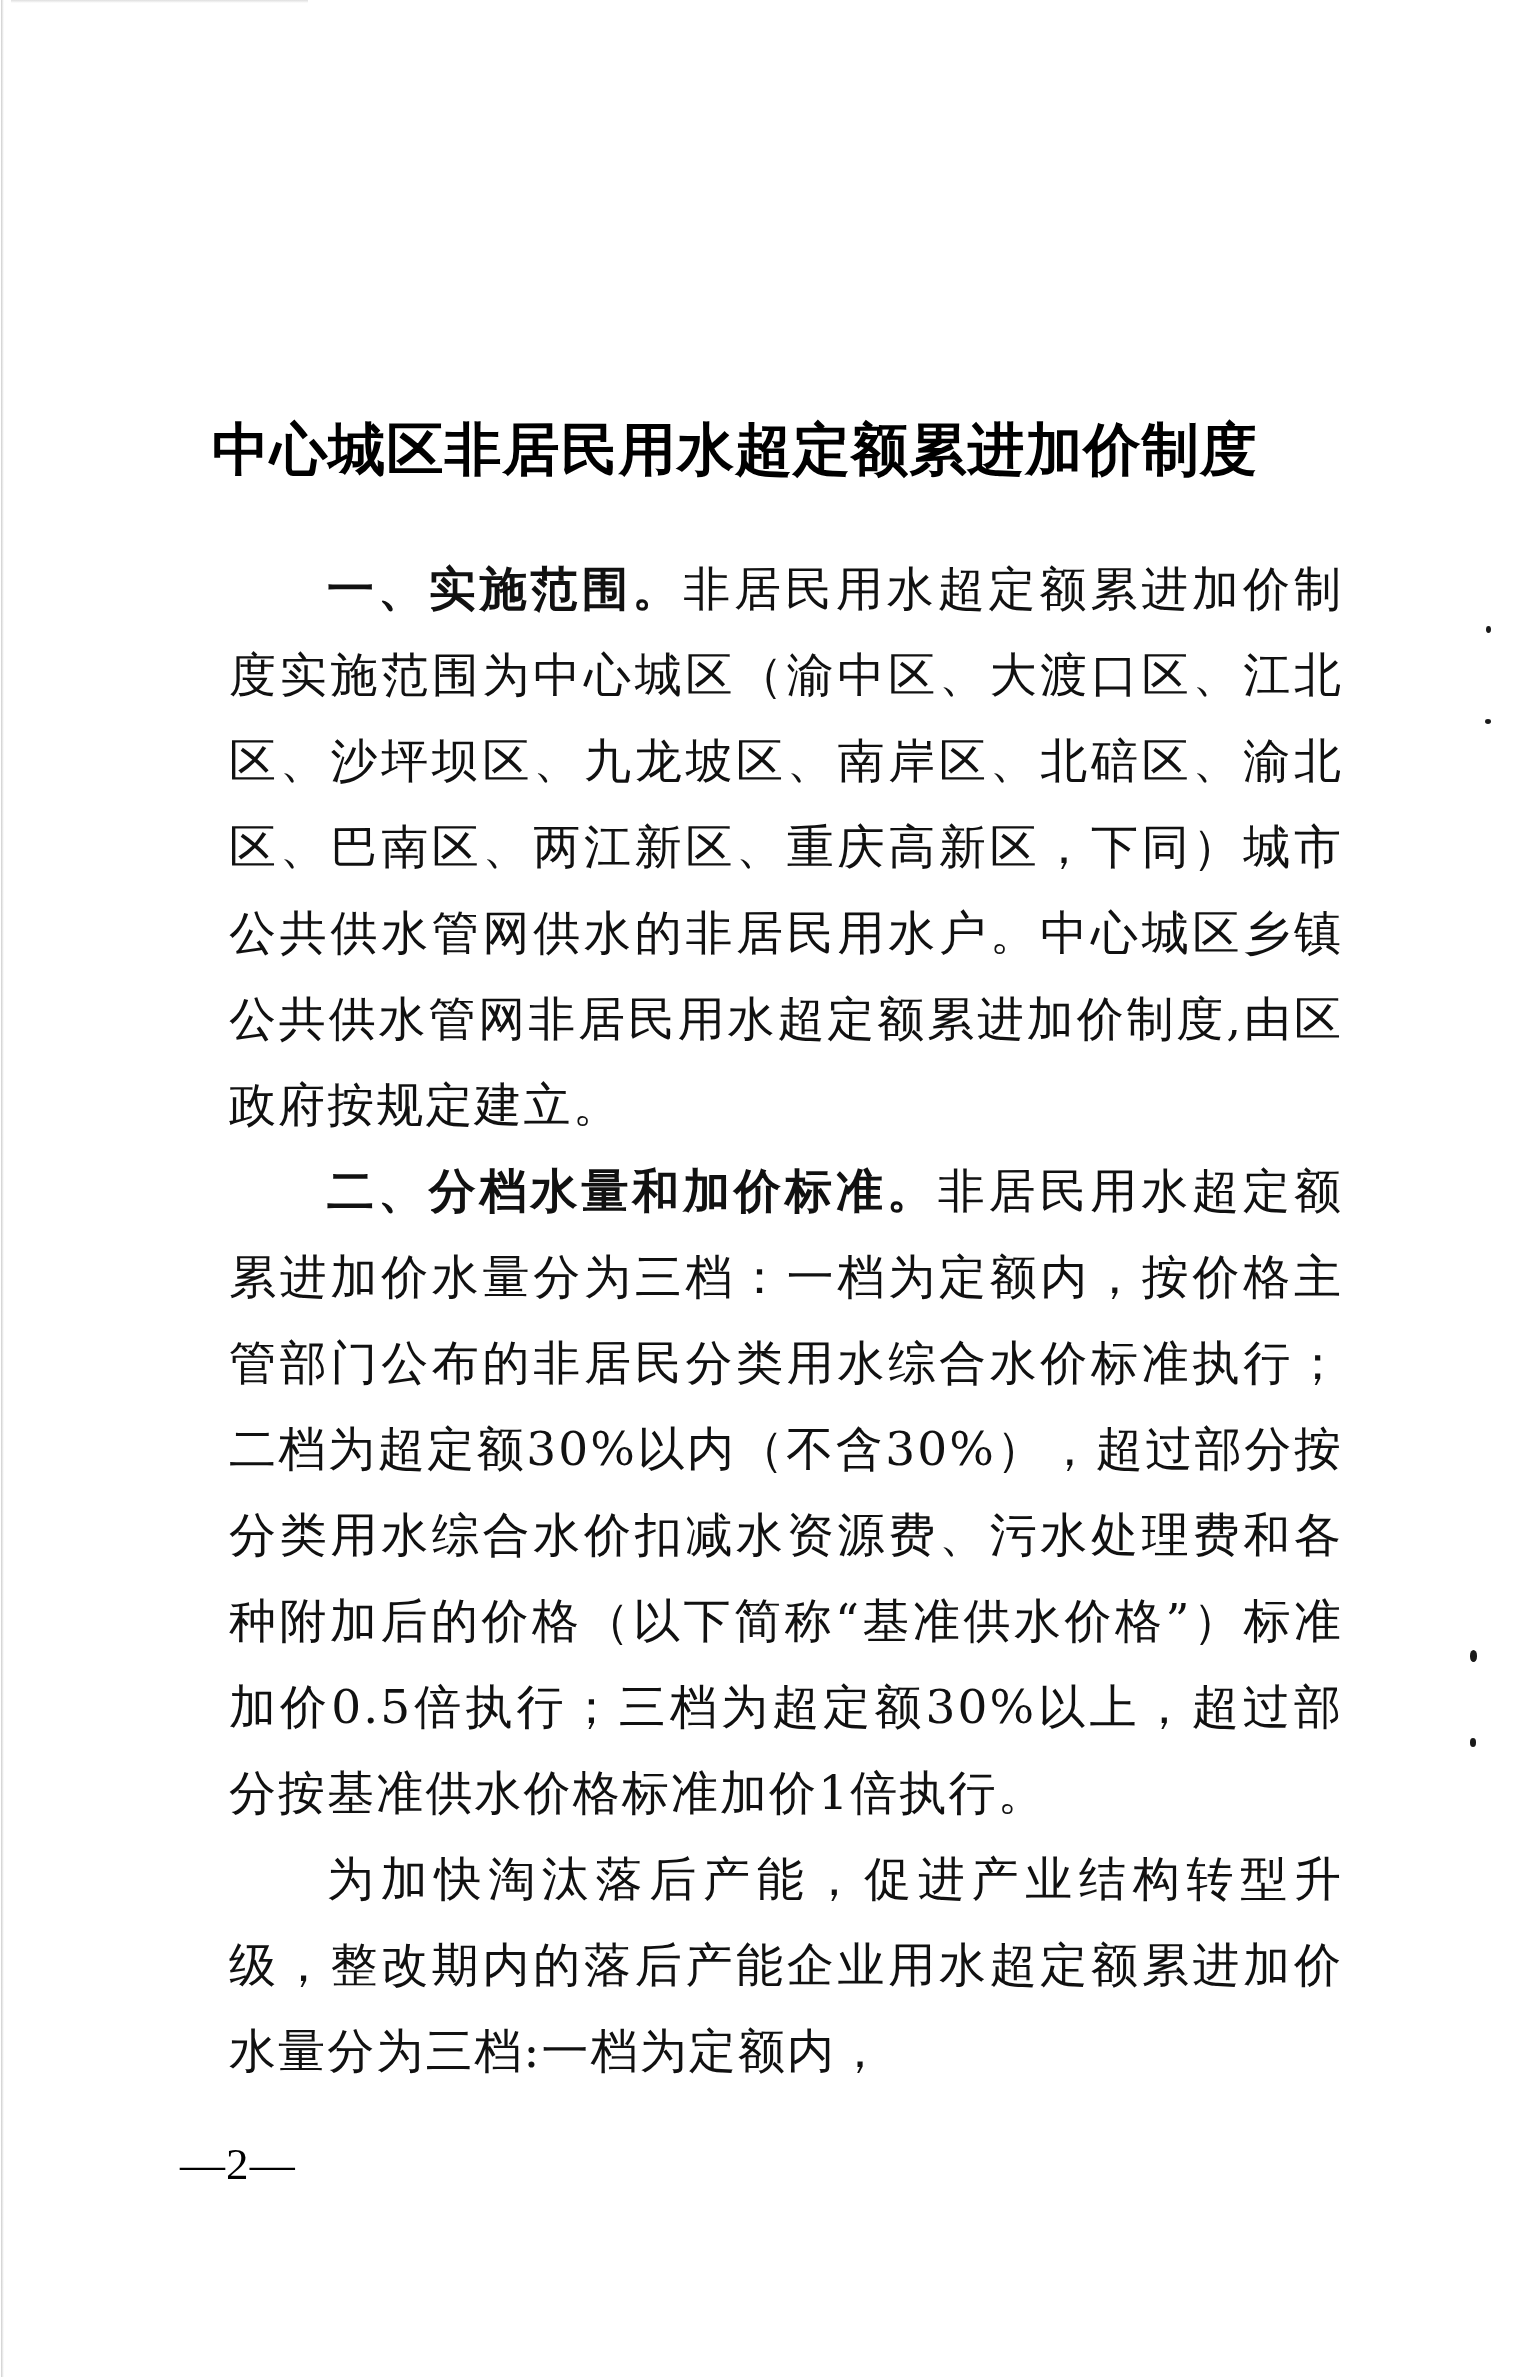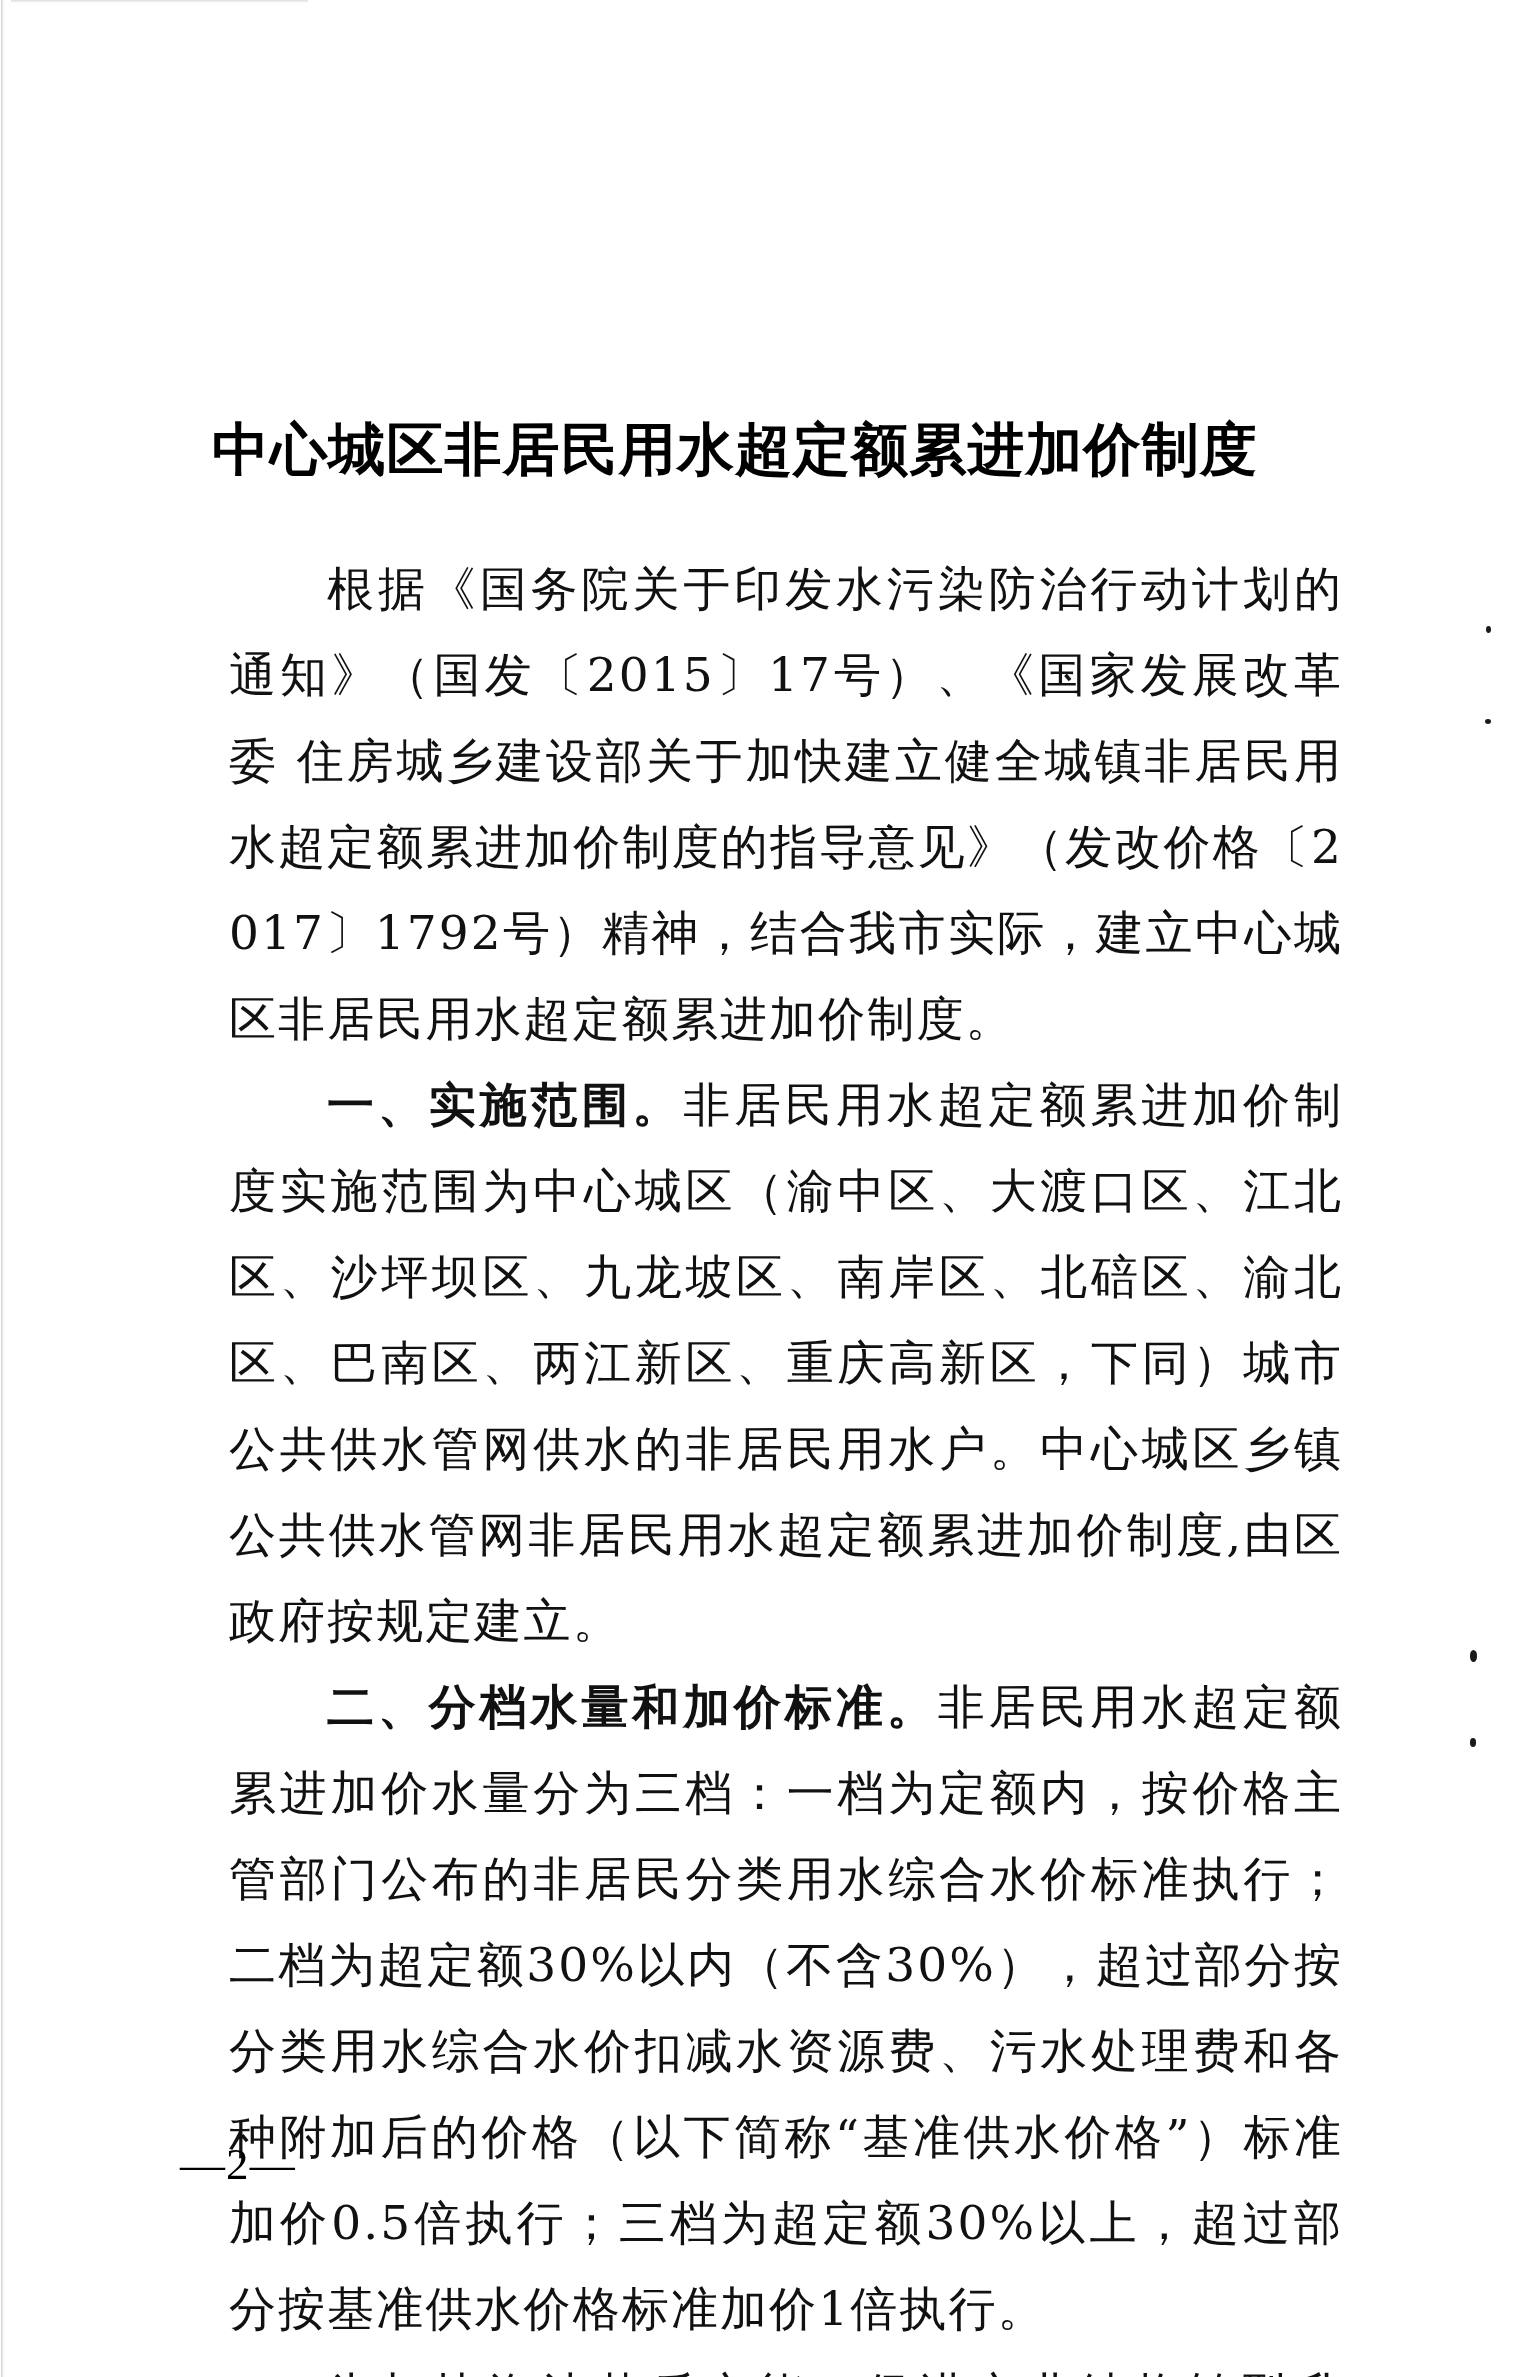--- a/index.html
+++ b/index.html
@@ -87,23 +87,20 @@
 </head>
 <body>
 
 <div class="scan-edge-left"></div>
 <div class="scan-edge-top"></div>
 
 <h1 class="title">中心城区非居民用水超定额累进加价制度</h1>
 
 <div class="body-text">
   <p class="para indent">
-    <span>根据《国务院关于印发水污染防治行动计划的通知》（国发〔2015〕17号）、《国家发展改革委 住房城乡建设部关于加快建立健全城镇非居民用水超定额累进加价制度的指导意见》（发改价格〔2017〕1792号）精神，结合我市实际，建立中心城区非居民用水超定额累进加价制度。</span>
-  </p>
-  <p class="para indent">
     <span class="heading-run">一、实施范围。</span><span>非居民用水超定额累进加价制度实施范围为中心城区（渝中区、大渡口区、江北区、沙坪坝区、九龙坡区、南岸区、北碚区、渝北区、巴南区、两江新区、重庆高新区，下同）城市公共供水管网供水的非居民用水户。中心城区乡镇公共供水管网非居民用水超定额累进加价制度,由区政府按规定建立。</span>
   </p>
   <p class="para indent">
     <span class="heading-run">二、分档水量和加价标准。</span><span>非居民用水超定额累进加价水量分为三档：一档为定额内，按价格主管部门公布的非居民分类用水综合水价标准执行；二档为超定额30%以内（不含30%），超过部分按分类用水综合水价扣减水资源费、污水处理费和各种附加后的价格（以下简称“基准供水价格”）标准加价0.5倍执行；三档为超定额30%以上，超过部分按基准供水价格标准加价1倍执行。</span>
   </p>
   <p class="para indent">
     <span>为加快淘汰落后产能，促进产业结构转型升级，整改期内的落后产能企业用水超定额累进加价水量分为三档:一档为定额内，</span>
   </p>
 </div>
 

